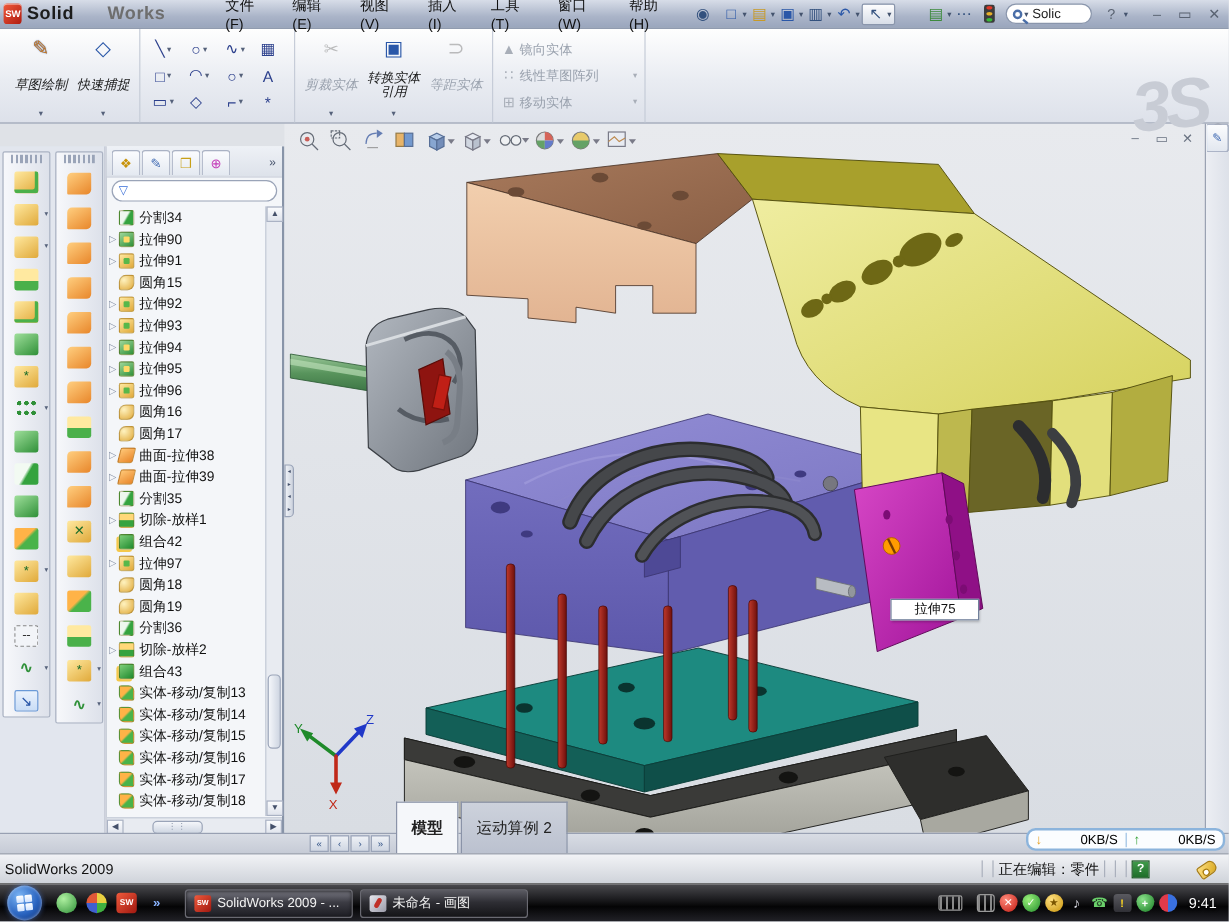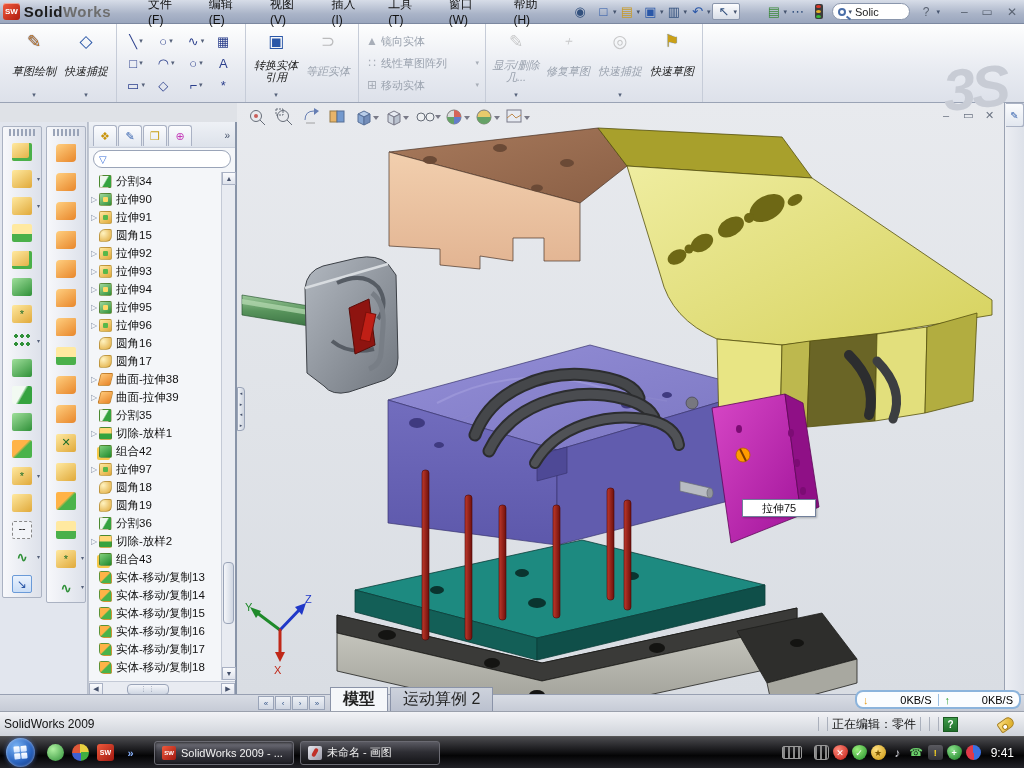--- a/index.html
+++ b/index.html
@@ -4,21 +4,21 @@
 <style>
   *{margin:0;padding:0;box-sizing:border-box;font-family:"Liberation Sans","DejaVu Sans",sans-serif;}
   html,body{width:1024px;height:768px;overflow:hidden;background:#dfe2e7;}
   .abs{position:absolute;}
   #stage{position:relative;width:1024px;height:768px;}
 
   
   #titlebar{left:0;top:0;width:1024px;height:24px;background:linear-gradient(#d7dde8,#aab4c8 60%,#9aa6bd);border-bottom:1px solid #7c88a0;display:flex;align-items:center;z-index:40;}
   .sw-logo{width:17px;height:17px;margin:0 4px 0 3px;border-radius:3px;background:linear-gradient(135deg,#f05a3c,#b01c10);color:#fff;font-size:8px;font-weight:bold;display:flex;align-items:center;justify-content:center;box-shadow:inset 0 1px 0 rgba(255,255,255,.5);}
   .app-bold{font-weight:bold;font-size:15px;color:#1c1c1c;letter-spacing:.5px;}
-  .app-light{font-weight:bold;font-size:15px;color:#6e6e6e;letter-spacing:.5px;margin-right:26px;}
+  .app-light{font-weight:bold;font-size:15px;color:#6e6e6e;letter-spacing:.5px;margin-right:39px;padding-left:28px;}
   .menu-item{font-size:12px;color:#111;padding:3px 11px;cursor:default;}
   #topbar-icons{display:flex;align-items:center;margin-left:6px;}
   .tbi{display:flex;align-items:center;margin:0 1px;}
   .tbi .g{font-size:13px;color:#33517e;width:17px;text-align:center;}
   .tbi .dd{font-size:7px;color:#44536e;margin-left:1px;}
   .c-gold .g{color:#c89a28;} .c-blue .g{color:#2a57a8;} .c-green .g{color:#3d8a3d;} .c-sel{border:1px solid #8a96ac;background:linear-gradient(#fdfdfe,#d8dee8);border-radius:2px;padding:0 2px;}
   .traffic{width:9px;height:15px;border-radius:2px;background:#3c3c3c;display:flex;flex-direction:column;align-items:center;justify-content:space-around;margin:0 3px;}
   .traffic i{width:5px;height:3px;border-radius:50%;display:block;}
   #search-pill{display:flex;align-items:center;width:78px;height:17px;border:1px solid #8a96ac;border-radius:9px;background:#fff;margin:0 6px;padding:0 5px;font-size:11px;color:#222;}
   .mag{width:8px;height:8px;border:2px solid #4a6ea8;border-radius:50%;position:relative;margin-right:2px;flex:none;}
@@ -118,21 +118,21 @@
   .tp-home{color:#c8930a;} .tp-lib{color:#caa018;} .tp-sw{color:#c0261a;font-weight:bold;font-size:8px;}
   .tp-pal{background:linear-gradient(#dce8fa,#bcd2f0)!important;color:#2a57a8;}
   .tp-chart{background-image:linear-gradient(#fbfcfe,#e2e7ef),none;color:#2f9038;}
   .tp-ball{background:conic-gradient(#e04040 0 33%,#40a040 33% 66%,#4060d0 66% 100%);border-radius:50%;width:12px;height:12px;left:4px;border:1px solid #888;}
   .tp-doc{color:#3a66b0;}
 
   
   #docstrip{left:0;top:694px;width:1024px;height:17px;background:linear-gradient(#d8dce4,#c6cbd6);border-top:1px solid #98a0b2;display:flex;align-items:flex-end;}
   .navbtns{display:flex;margin-left:258px;margin-bottom:1px;}
   .navbtn{width:16px;height:14px;font-size:8px;color:#3a5a8c;background:linear-gradient(#eef1f6,#cfd6e2);border:1px solid #9aa4b8;display:flex;align-items:center;justify-content:center;margin-right:1px;}
-  .dtab{font-size:16px;padding:1px 12px;border:1px solid #8a93a8;border-bottom:none;background:linear-gradient(#cdd2dc,#bbc1cf);color:#222;margin-right:2px;white-space:nowrap;}
+  .dtab{font-size:13px;padding:12px 12px;border:1px solid #8a93a8;border-bottom:none;background:linear-gradient(#cdd2dc,#bbc1cf);color:#222;margin-right:2px;white-space:nowrap;}
   .dtab.active{background:#f5f7fa;font-weight:bold;}
 
   
   #netmon{left:855px;top:690px;width:166px;height:19px;background:#fbfdff;border:2px solid #8cb4dc;border-radius:8px;display:flex;align-items:center;font-size:11px;z-index:45;}
   #netmon .cell{flex:1;display:flex;align-items:center;justify-content:space-between;padding:0 6px;}
   #netmon .divider{width:1px;height:12px;background:#9cc0e4;}
   .arr-dn{color:#e8a020;font-weight:bold;} .arr-up{color:#30a030;font-weight:bold;}
 
   
   #statusbar{left:0;top:711px;width:1024px;height:25px;background:linear-gradient(#f2f3f6,#cfd3da);border-top:1px solid #9aa0ac;display:flex;align-items:center;font-size:12px;color:#111;z-index:44;}
@@ -332,20 +332,25 @@
             </span>
 
             <span class="sgi">
               <span>*</span>
               <span class="dd" style="visibility: hidden;">▾</span>
             </span>
           </div>
       </div>
       <div class="rgroup">
 
+          <div class="bigbtn disabled">
+            <span class="bico ico-trim"></span>
+            <span class="blab">剪裁实体</span>
+            <span class="bdd">▾</span>
+          </div>
 
           <div class="bigbtn">
             <span class="bico ico-convert"></span>
             <span class="blab">转换实体引用</span>
             <span class="bdd">▾</span>
           </div>
 
           <div class="bigbtn disabled">
             <span class="bico ico-offset"></span>
             <span class="blab">等距实体</span>
@@ -367,46 +372,20 @@
               <span class="rdd">▾</span>
             </div>
 
             <div class="rowbtn">
               <span class="rg">⊞</span>
               <span>移动实体</span>
               <span class="rdd">▾</span>
             </div>
           </div>
       </div>
-      <div class="rgroup">
-
-          <div class="bigbtn disabled">
-            <span class="bico ico-showdel"></span>
-            <span class="blab">显示/删除几...</span>
-            <span class="bdd">▾</span>
-          </div>
-
-          <div class="bigbtn disabled">
-            <span class="bico ico-repair"></span>
-            <span class="blab">修复草图</span>
-            <span class="bdd" style="visibility: hidden;">▾</span>
-          </div>
-
-          <div class="bigbtn disabled">
-            <span class="bico ico-snap"></span>
-            <span class="blab">快速捕捉</span>
-            <span class="bdd">▾</span>
-          </div>
-
-          <div class="bigbtn">
-            <span class="bico ico-rapid"></span>
-            <span class="blab">快速草图</span>
-            <span class="bdd" style="visibility: hidden;">▾</span>
-          </div>
-        </div>
     </div>
     <div id="watermark" class="abs">3S</div>
   </div>
 
 
   <div id="leftcol" class="abs">
     <div class="ltb" style="left:2px;top:4px;">
       <div class="grip"></div>
       <div>
 

